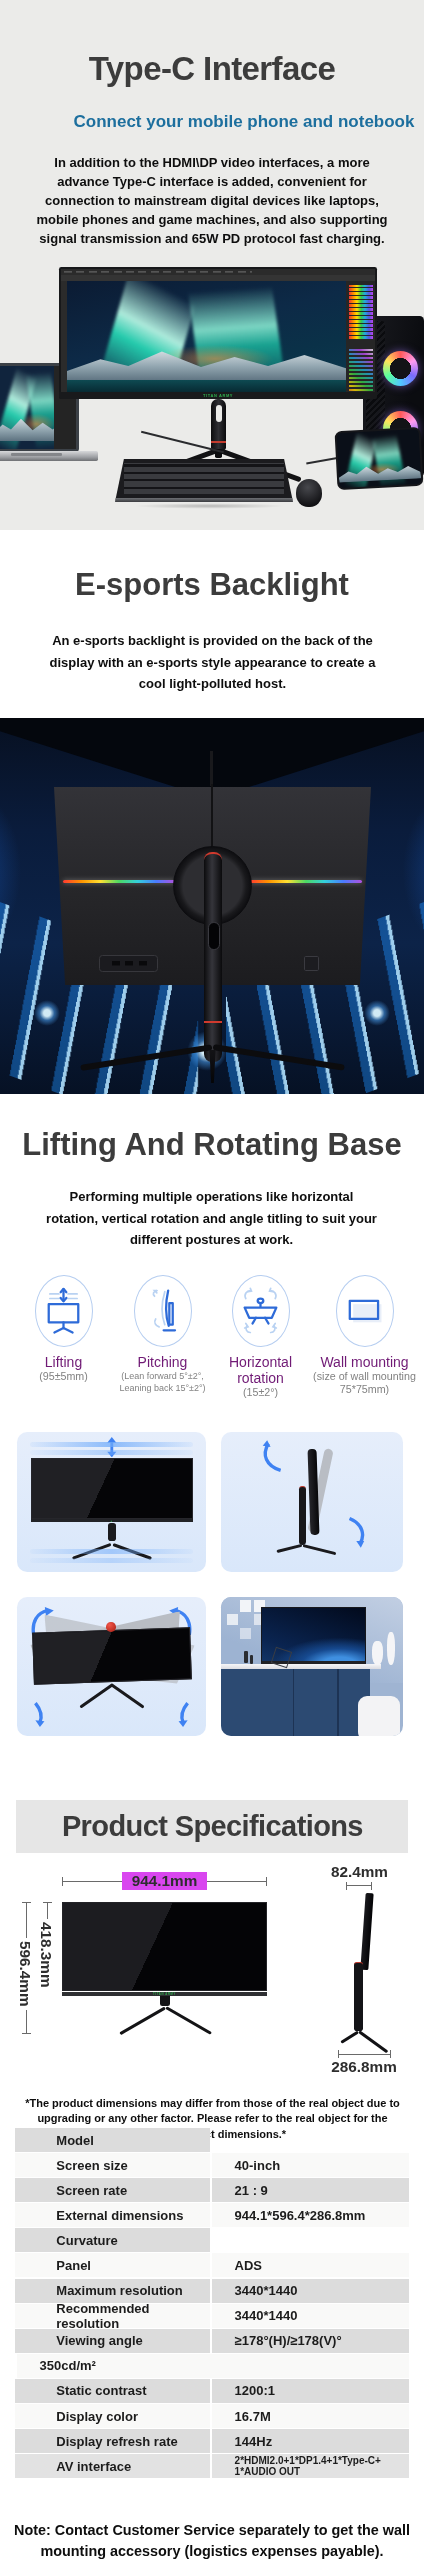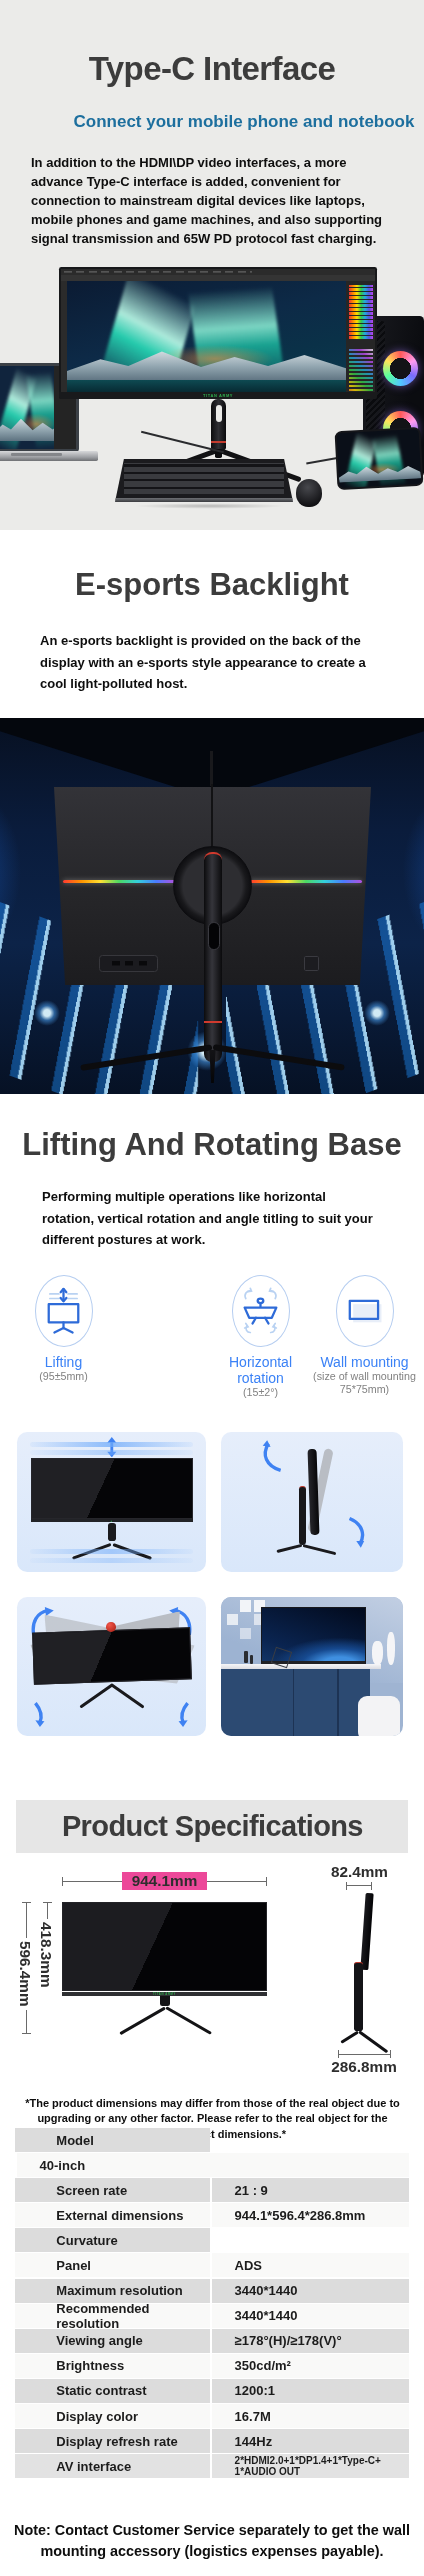--- a/index.html
+++ b/index.html
@@ -5,21 +5,21 @@
   html,body{margin:0;padding:0;background:#fff;}
   .page{position:relative;width:424px;height:2576px;margin:0 auto;background:#ffffff;
         font-family:"Liberation Sans",sans-serif;overflow:hidden;}
   .abs{position:absolute;}
   .ctr{text-align:center;}
 
   
   .sec1-bg{top:0;left:0;width:424px;height:530px;background:#ebebe9;}
   .h1{top:50px;left:0;width:424px;font-size:33px;font-weight:700;color:#3c3c3c;letter-spacing:-0.6px;}
   .sub1{top:112px;left:0;width:424px;font-size:17px;font-weight:700;color:#1d6f9e;padding-left:32px;}
-  .para{font-weight:700;color:#0e0e0e;}
+  .para{font-weight:700;color:#0e0e0e;text-align:center;}
   .para1{top:153px;left:31px;width:362px;font-size:13px;line-height:19px;}
 
   
   .m1{top:267px;left:59px;width:318px;height:132px;background:#17181a;border-radius:2.3px;padding:0;}
   .m1 .scr{position:absolute;top:1.7px;left:1.7px;right:1.7px;bottom:6.8px;background:#202124;overflow:hidden;}
   .ps-menu{position:absolute;top:0;left:0;right:0;height:6.2px;background:#2b2b2b;
      background-image:repeating-linear-gradient(90deg,#555 0 8px,transparent 8px 12.4px);background-size:60% 1.7px;background-position:3.4px 2.3px;background-repeat:no-repeat;}
   .ps-tool2{position:absolute;top:6.2px;left:0;right:0;height:5.7px;background:#343434;}
   .ps-left{position:absolute;top:12px;left:0;bottom:0;width:6.2px;background:#2b2b2b;}
   .ps-right{position:absolute;top:12px;right:0;bottom:0;width:29px;background:#262626;}
@@ -118,21 +118,21 @@
   .col-hole{position:absolute;top:204px;left:208px;width:9.6px;height:26px;background:#040406;border:0.6px solid #3a3a40;border-radius:5.7px;}
   .col-red{position:absolute;top:303px;left:204px;width:17.5px;height:1.7px;background:#d03a2e;}
   .dleg{position:absolute;height:6.2px;background:#0c0c0e;border-radius:3.4px;transform-origin:left center;}
   .dleg-l{top:326px;left:212px;width:133px;transform:rotate(171deg);}
   .dleg-r{top:326px;left:213px;width:133px;transform:rotate(9deg);}
   .dfoot{position:absolute;top:332px;left:208px;width:9px;height:33px;background:linear-gradient(180deg,#131316,#050507);border-radius:2.3px;clip-path:polygon(15% 0,85% 0,65% 100%,35% 100%);}
   .ports{position:absolute;top:237px;left:99px;width:57px;height:15.3px;background:#1b1b1f;border:0.6px solid #37373c;border-radius:3.4px;
      background-image:repeating-linear-gradient(90deg,transparent 0 5.7px,#09090b 5.7px 13.6px);background-size:80% 4.5px;background-repeat:no-repeat;background-position:5.7px 5.1px;}
   .pwr{position:absolute;top:238px;left:304px;width:13px;height:13px;background:#1c1c20;border:0.6px solid #3a3a40;border-radius:1.7px;} .fcol{position:absolute;text-align:center;}
   .badge{width:58px;height:72px;border:1.1px solid #b5cdf0;border-radius:50%;margin:0 auto;display:flex;align-items:center;justify-content:center;background:#fff;box-sizing:border-box;}
-  .fname{font-size:14px;color:#3b82f6;margin-top:6.8px;font-weight:400;}
+  .fname{font-size:14px;color:#701a75;margin-top:6.8px;font-weight:400;}
   .fsub{font-size:10.7px;color:#828282;line-height:13.6px;}
   .fsub.small{font-size:9px;line-height:12px;}
   .ib{stroke:#2e6bd8;fill:none;stroke-width:4;stroke-linecap:round;stroke-linejoin:round;}
   .il{stroke:#b9d2f2;fill:none;stroke-width:3;stroke-linecap:round;}
 
   
   .card{border-radius:10.2px;overflow:hidden;}
   .c-blue{background:linear-gradient(180deg,#e6eefb,#d9e7fa);}
   .card1{top:1432px;left:17px;width:189px;height:140px;}
   .card2{top:1432px;left:221px;width:182px;height:140px;}
@@ -311,20 +311,36 @@
           <path class="ib" d="M31 21 36 27 41 21"></path>
         <rect class="ib" x="10" y="32" width="52" height="32"></rect>
         <line class="ib" x1="36" y1="64" x2="36" y2="74"></line>
         <path class="ib" d="M20 82 36 74 52 82"></path>
       </svg>
     </div>
     <div class="fname">Lifting</div>
     <div class="fsub">(95±5mm)</div>
   </div>
 
+  <div class="abs fcol" style="top:1275px;left:113px;width:99px;">
+    <div class="badge">
+      <svg width="41" height="50" viewBox="0 0 72 88">
+        <path class="il" d="M40 10 C34 30 34 52 40 68" stroke-width="6"></path>
+        <path class="ib" d="M46 8 C41 30 41 52 47 70" stroke-width="7"></path>
+        <rect class="ib" x="48" y="30" width="6" height="38" fill="#2e6bd8"></rect>
+        <path class="ib" d="M38 78 58 78"></path>
+        <path class="il" d="M22 18 C18 14 20 10 26 8" stroke-width="4"></path>
+          <path class="il" d="M26 8 22 8 26 12" fill="#b9d2f2"></path>
+        <path class="il" d="M24 58 C20 64 24 70 30 72" stroke-width="4"></path>
+      </svg>
+    </div>
+    <div class="fname">Pitching</div>
+    <div class="fsub small">(Lean forward 5°±2°,</div>
+    <div class="fsub small">Leaning back 15°±2°)</div>
+  </div>
 
   <div class="abs fcol" style="top:1275px;left:204px;width:113px;">
     <div class="badge">
       <svg width="43" height="50" viewBox="0 0 76 88">
         <ellipse class="ib" cx="38" cy="26" rx="5" ry="4"></ellipse>
         <line class="ib" x1="38" y1="30" x2="38" y2="36"></line>
         <polygon class="ib" points="10,38 66,38 58,56 18,56"></polygon>
         <path class="ib" d="M30 56 24 66 M46 56 52 66"></path>
         <path class="il" d="M12 22 C8 14 14 8 20 8"></path>
           <path class="il" d="M20 4 22 9 16 10"></path>
@@ -438,21 +454,21 @@
   </div>
 
   <div class="abs dimtxt ctr" style="top:1863px;left:314px;width:91px;">82.4mm</div>
   <div class="dline" style="top:1885px;left:346px;width:26px;height:1.1px;"></div>
   <div class="dline" style="top:1882px;left:346px;width:1.1px;height:8px;"></div>
   <div class="dline" style="top:1882px;left:371px;width:1.1px;height:8px;"></div>
 
   <div class="dline" style="top:1881px;left:62px;width:205px;height:1.1px;"></div>
   <div class="dline" style="top:1877px;left:62px;width:1.1px;height:9px;"></div>
   <div class="dline" style="top:1877px;left:266px;width:1.1px;height:9px;"></div>
-  <div class="abs dimtxt ctr" style="top:1872px;left:122px;width:85px;background:#ec4899;">944.1mm</div>
+  <div class="abs dimtxt ctr" style="top:1872px;left:122px;width:85px;background:#d946ef;">944.1mm</div>
 
   <div class="abs d-front"></div>
   <div class="abs d-front-bez">
     <span class="logo-green" style="font-size:2.8px;">TITAN ARMY</span>
   </div>
   <div class="abs d-col"></div>
   <div class="d-leg" style="top:2006px;left:165px;width:52px;transform:rotate(150deg);"></div>
   <div class="d-leg" style="top:2006px;left:166px;width:52px;transform:rotate(30deg);"></div>
 
   <div class="vdim" style="top:1902px;left:25.5px;height:132px;"></div>
@@ -474,20 +490,21 @@
   <div class="dline" style="top:2050px;left:390px;width:1.1px;height:8px;"></div>
   <div class="abs dimtxt ctr" style="top:2058px;left:330px;width:68px;">286.8mm</div>
 
   <div class="abs foot-note">*The product dimensions may differ from those of the real object due to upgrading or any other factor. Please refer to the real object for the actual product dimensions.*</div>
 
   <div class="abs table">
     <div class="srow rg">
         <div class="slabel">Model</div>
       </div>
     <div class="srow rw">
+        <div class="slabel">Screen size</div>
         <div class="svalue">40-inch</div>
       </div>
     <div class="srow rg">
         <div class="slabel">Screen rate</div>
         <div class="svalue">21 : 9</div>
       </div>
     <div class="srow rw">
         <div class="slabel">External dimensions</div>
         <div class="svalue">944.1*596.4*286.8mm</div>
       </div>
@@ -504,21 +521,20 @@
       </div>
     <div class="srow rw">
         <div class="slabel">Recommended resolution</div>
         <div class="svalue">3440*1440</div>
       </div>
     <div class="srow rg">
         <div class="slabel">Viewing angle</div>
         <div class="svalue">≥178°(H)/≥178(V)°</div>
       </div>
     <div class="srow rw">
-        <div class="slabel">Brightness</div>
         <div class="svalue">350cd/m²</div>
       </div>
     <div class="srow rg">
         <div class="slabel">Static contrast</div>
         <div class="svalue">1200:1</div>
       </div>
     <div class="srow rw">
         <div class="slabel">Display color</div>
         <div class="svalue">16.7M</div>
       </div>

